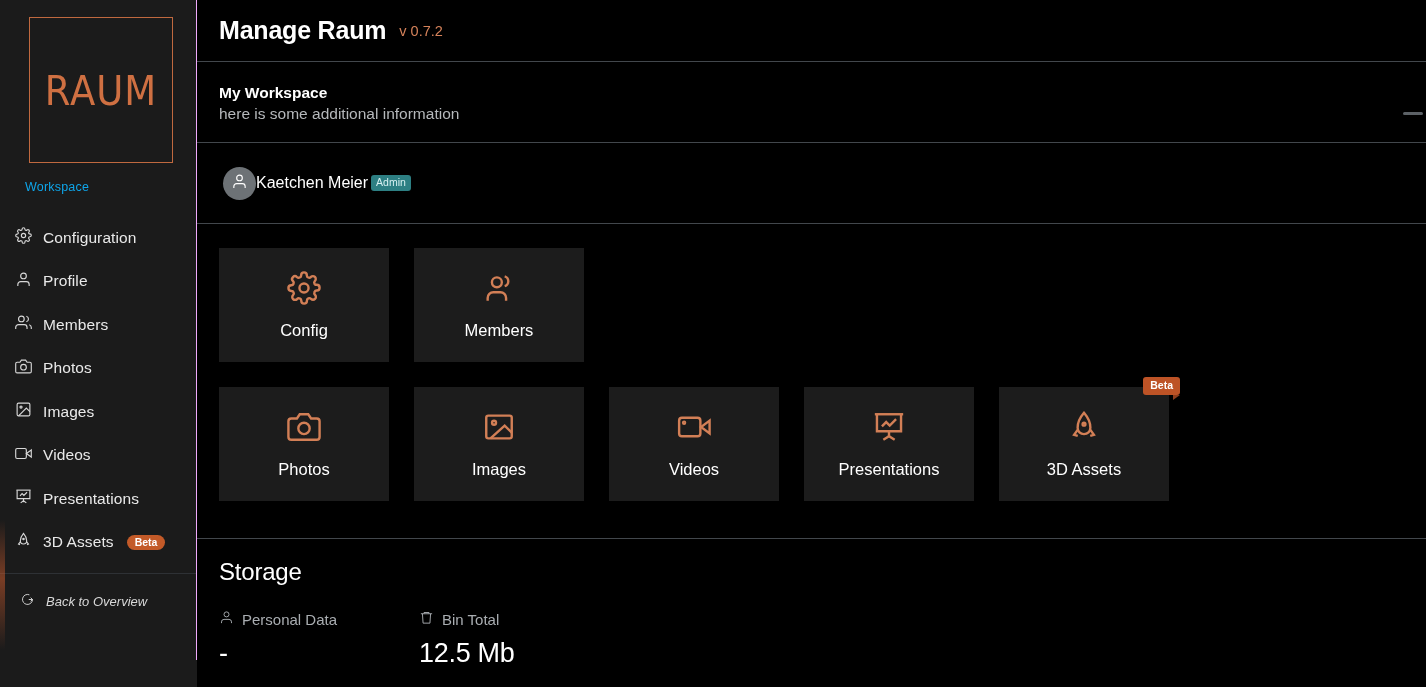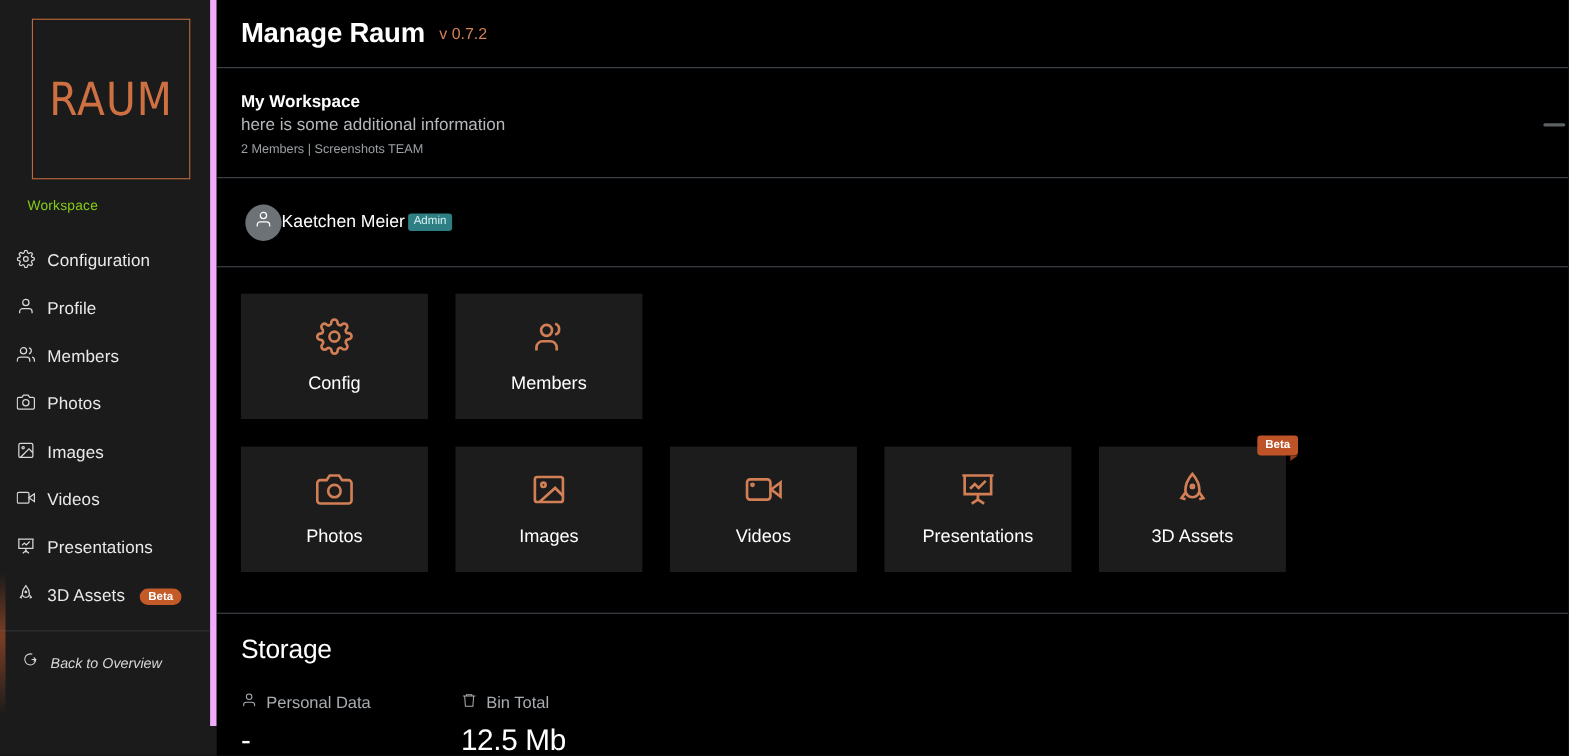--- a/index.html
+++ b/index.html
@@ -8,21 +8,21 @@
     background: #1b1b1b;
     font-family: "Liberation Sans", sans-serif;
     overflow: hidden;
   }
   .app { display: flex; width: 1426px; height: 687px; position: relative; }
 
   
   .sidebar {
     width: 197px; height: 660px;
     background: #1b1b1b;
-    border-right: 6px solid #f0abfc;
+    border-right: 1px solid #f0abfc;
     position: relative;
     flex: 0 0 197px;
   }
   .sidebar-glow {
     position: absolute; left: 0; top: 520px;
     width: 5px; height: 130px;
     background: linear-gradient(to bottom, rgba(200,90,45,0) 0%, rgba(200,90,45,0.55) 45%, rgba(200,90,45,0) 100%);
     pointer-events: none;
   }
   .logo-wrap { padding: 17px 0 0 29px; }
@@ -33,21 +33,21 @@
   }
   .logo-text {
     color: #cf7042;
     font-size: 37px;
     letter-spacing: 1px;
     font-family: "DejaVu Sans", sans-serif;
     font-weight: 400;
     transform: scaleY(1.12);
   }
   .workspace-label {
-    color: #84cc16;
+    color: #0ea5e9;
     font-size: 12.5px;
     padding: 17px 16px 0 25px;
     letter-spacing: .2px;
   }
   .nav { margin-top: 22px; }
   .nav-item {
     display: flex; align-items: center;
     height: 43.5px;
     padding-left: 15px;
     gap: 11px;
@@ -306,21 +306,20 @@
 
     <div class="title-row">
       <span class="page-title">Manage Raum</span>
       <span class="version">v 0.7.2</span>
     </div>
     <div class="divider"></div>
 
     <div class="ws-block">
       <div class="ws-name">My Workspace</div>
       <div class="ws-desc">here is some additional information</div>
-      <div class="ws-meta">2 Members | Screenshots TEAM</div>
     </div>
     <div class="divider"></div>
 
     <div class="user-row">
       <span class="avatar">
         <span>
           <svg viewBox="0 0 24 24">
               <path d="M20 21v-2a4 4 0 0 0-4-4H8a4 4 0 0 0-4 4v2"></path>
               <circle cx="12" cy="7" r="4"></circle>
             </svg>

